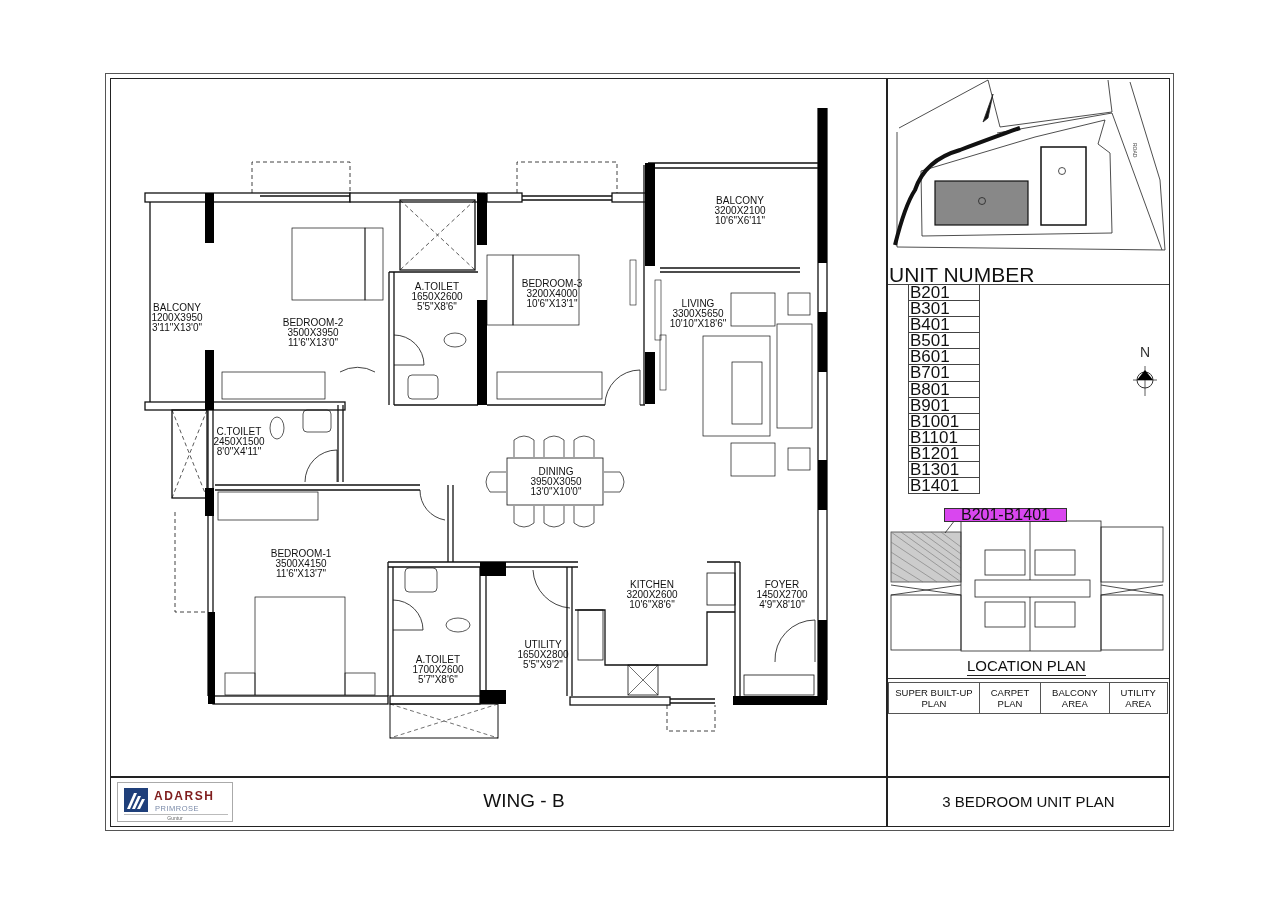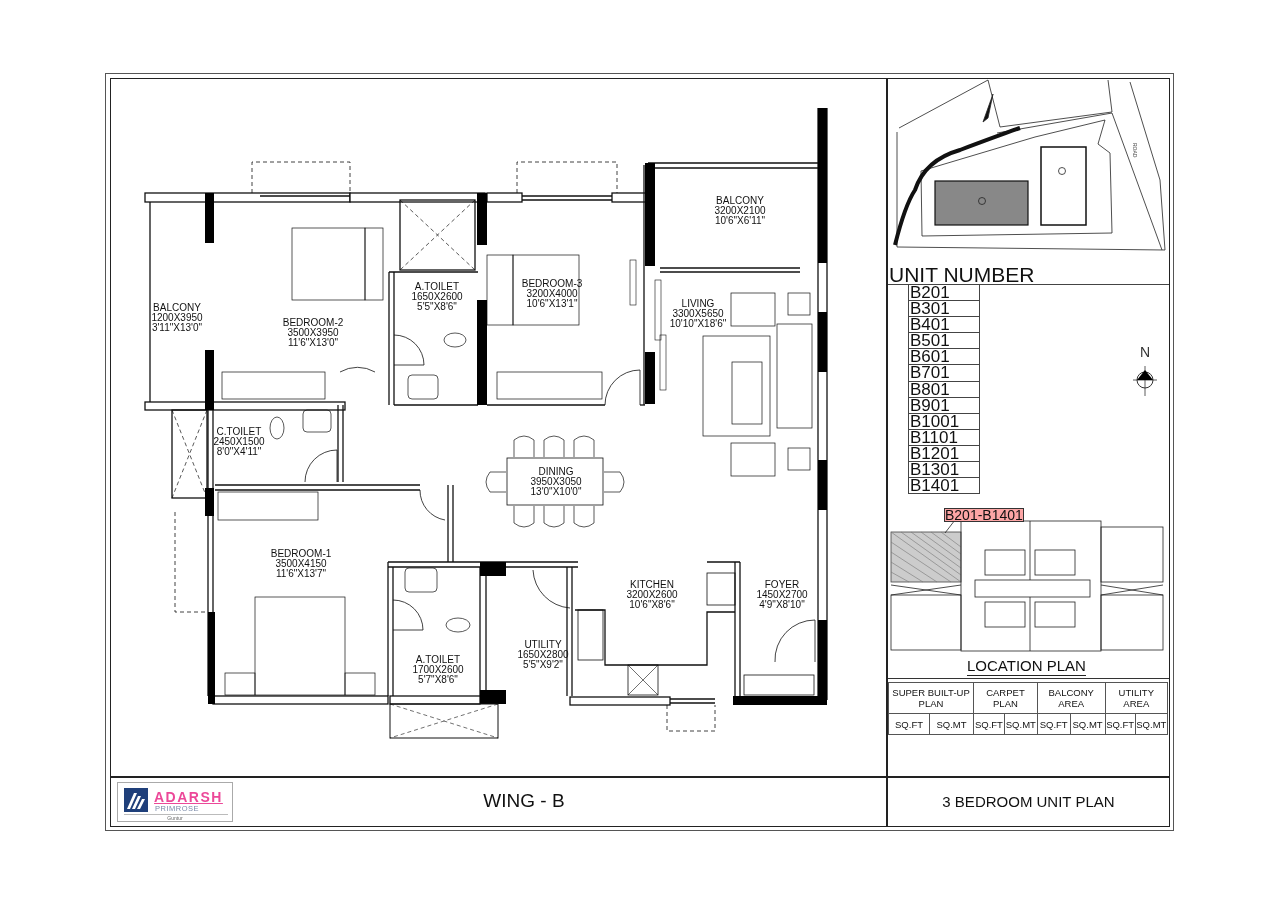--- a/index.html
+++ b/index.html
@@ -8,29 +8,29 @@
   .frame-inner{position:absolute;left:110px;top:78px;width:1060px;height:749px;border:1.5px solid #222;box-sizing:border-box;}
   .vsep{position:absolute;left:886px;top:78px;width:1.5px;height:749px;background:#222;}
   .hsep-bottom{position:absolute;left:110px;top:776px;width:1060px;height:1.5px;background:#222;}
   svg.plan{position:absolute;left:0;top:0;}
   .lbl{font-family:"Liberation Sans",sans-serif;font-size:10px;fill:#111;text-anchor:middle;}
   .unit-title{position:absolute;left:889px;top:264px;font-size:21px;letter-spacing:0px;line-height:22px;}
   .unit-hline{position:absolute;left:888px;top:284px;width:281px;height:1px;background:#444;}
   .unit-list{position:absolute;left:888px;top:285px;width:72px;margin-left:20px;}
   .unit-item{height:16.1px;border:1px solid #444;border-top:none;box-sizing:border-box;font-size:17px;line-height:16px;padding-left:1px;overflow:hidden;}
   .location-title{position:absolute;left:967px;top:657px;font-size:15px;border-bottom:1.5px solid #222;line-height:18px;}
-  .loc-tag{position:absolute;left:944px;top:508px;font-size:14px;border:1px solid #333;padding:0 0;line-height:12px;background:#fca5a5;}
+  .loc-tag{position:absolute;left:944px;top:508px;font-size:16px;border:1px solid #333;padding:0 16px;line-height:12px;background:#d946ef;}
   .area-table{position:absolute;left:888px;top:682px;width:280px;border-collapse:collapse;font-size:9.5px;}
   .area-table td{border:1px solid #555;text-align:center;padding:0;}
   .area-table tr.h1 td{height:30px;line-height:11px;}
   .area-table tr.h2 td{height:20px;}
   .area-table tr.v td{height:28px;font-size:10.5px;}
   .hline-loc{position:absolute;left:888px;top:678px;width:281px;height:1px;background:#333;}
   .logo-box{position:absolute;left:117px;top:782px;width:116px;height:40px;border:1px solid #aaa;box-sizing:border-box;background:#fff;}
-  .logo-main{position:absolute;left:36px;top:6px;font-size:14px;font-weight:bold;color:#ec4899;letter-spacing:1.5px;text-decoration:underline;}
+  .logo-main{position:absolute;left:36px;top:6px;font-size:12px;font-weight:bold;color:#7f1d1d;letter-spacing:1.5px;}
   .logo-sub{position:absolute;left:37px;top:21px;font-size:7.5px;color:#7a8aa8;letter-spacing:0.5px;}
   .logo-line{position:absolute;left:6px;top:31px;width:104px;height:1px;background:#bbb;}
   .logo-city{position:absolute;left:0;width:100%;top:32px;font-size:5px;color:#666;text-align:center;}
   .logo-mark{position:absolute;left:6px;top:5px;width:24px;height:24px;background:#1f3f7a;}
   .wing{position:absolute;left:110px;top:776px;width:776px;height:50px;display:flex;align-items:center;justify-content:center;font-size:19px;padding-left:52px;box-sizing:border-box;}
   .plan-name{position:absolute;left:887px;top:776px;width:283px;height:50px;display:flex;align-items:center;justify-content:center;font-size:15px;}
   .north{position:absolute;left:1125px;top:343px;}
 </style>
 </head>
 <body>
@@ -316,30 +316,20 @@
 <div class="hline-loc"></div>
 
 <table class="area-table">
   <tbody>
       <tr class="h1">
     <td colspan="2">SUPER BUILT-UP PLAN</td>
     <td colspan="2">CARPET PLAN</td>
     <td colspan="2">BALCONY AREA</td>
     <td colspan="2">UTILITY AREA</td>
   </tr>
-  <tr class="h2">
-    <td>SQ.FT</td>
-    <td>SQ.MT</td>
-    <td>SQ.FT</td>
-    <td>SQ.MT</td>
-    <td>SQ.FT</td>
-    <td>SQ.MT</td>
-    <td>SQ.FT</td>
-    <td>SQ.MT</td>
-  </tr>
 </tbody>
   </table>
 
 <div class="logo-box">
   <div class="logo-mark">
     <svg width="24" height="24">
       <path d="M3 21 L10 5 L13 5 L6 21 Z M8 21 L14 8 L17 8 L11 21 Z M13 21 L18 11 L21 11 L16 21 Z" fill="#fff"></path>
     </svg>
   </div>
   <div class="logo-main">ADARSH</div>

